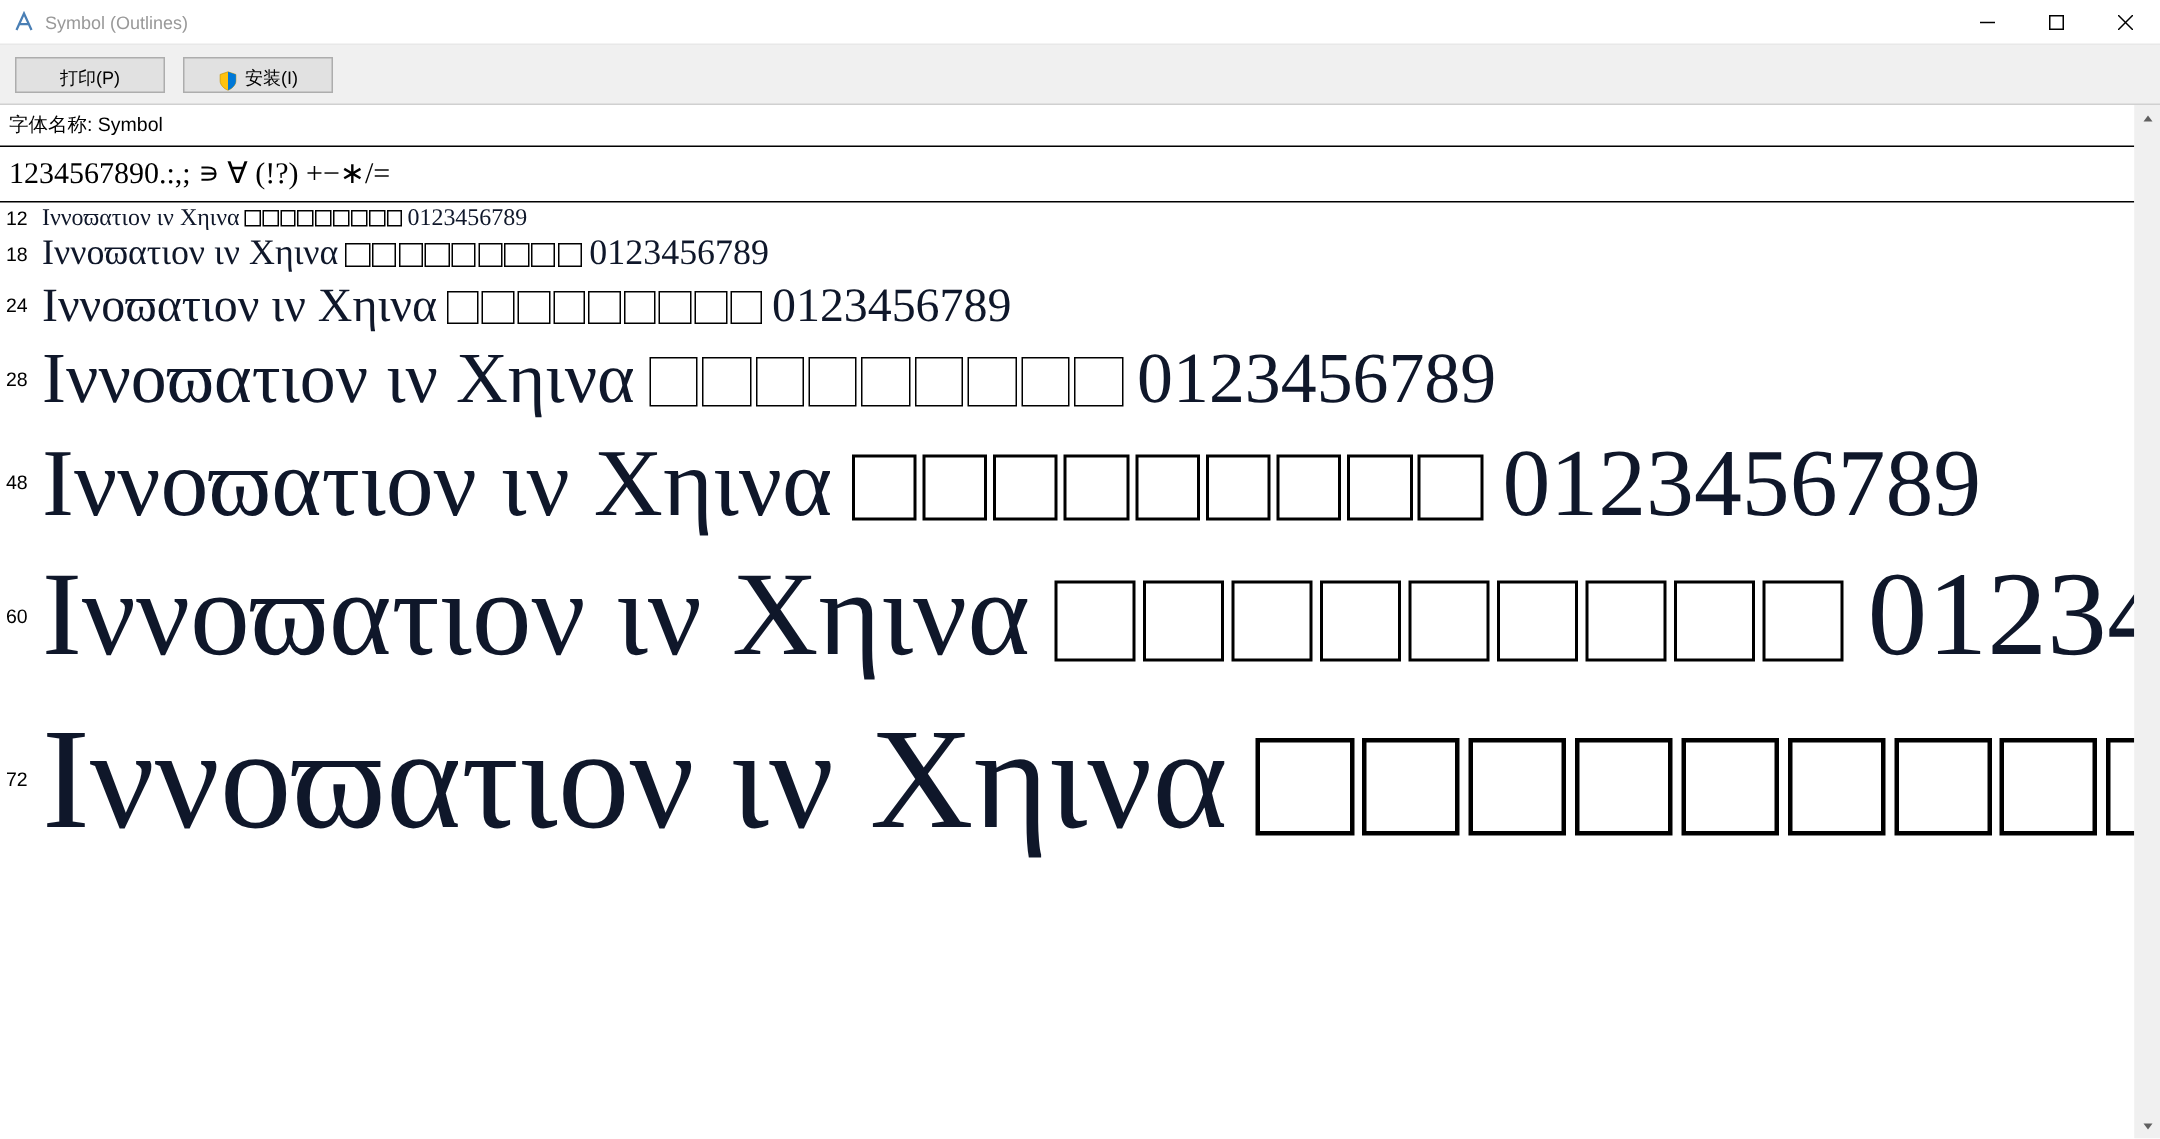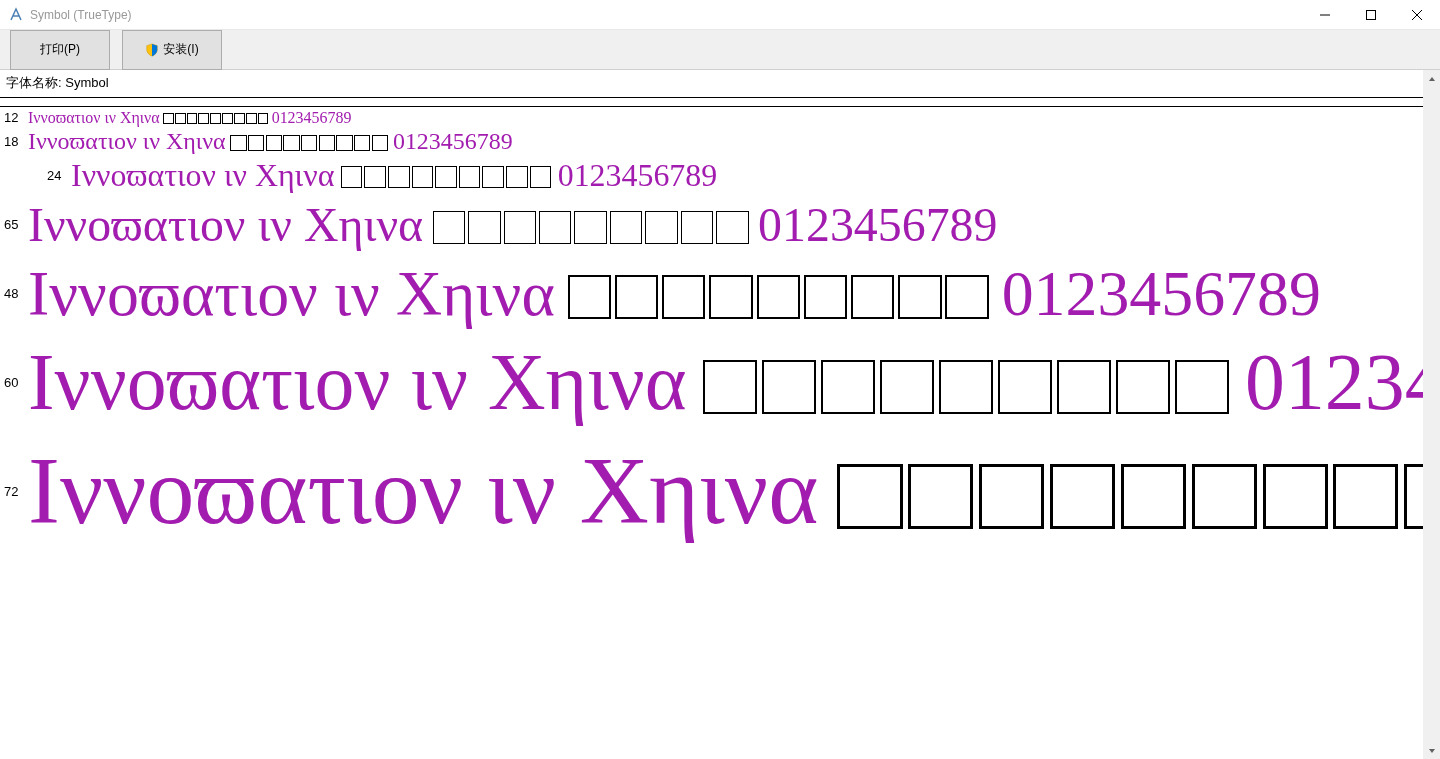--- a/index.html
+++ b/index.html
@@ -47,27 +47,27 @@
     .toolbar {
       height: 40px;
       background: #f0f0f0;
       display: flex;
       align-items: center;
       padding: 0 10px;
       gap: 12px;
       border-bottom: 1px solid #d0d0d0;
     }
     .btn {
-      height: 40px;
+      height: 24px;
       padding: 0 20px;
       background: #e1e1e1;
       border: 1px solid #adadad;
       font-size: 12px;
       display: flex;
-      align-items: center;
+      align-items: flex-end;
       justify-content: center;
       gap: 4px;
       cursor: default;
       min-width: 100px;
     }
     .shield-icon {
       display: inline-flex;
       width: 14px;
       height: 14px;
     }
@@ -109,21 +109,21 @@
     .size-label {
       font-size: 13px;
       color: #000;
       width: 24px;
       flex-shrink: 0;
       font-family: "Segoe UI", Tahoma, sans-serif;
       align-self: center;
     }
     .sample-text {
       font-family: "Times New Roman", serif;
-      color: #a21caf;
+      color: #0f172a;
       display: flex;
       align-items: baseline;
       gap: 0;
     }
     .boxes {
       display: inline-flex;
       align-items: center;
       gap: 0;
       margin: 0 0.2em;
       position: relative;
@@ -156,21 +156,21 @@
   </style>
 </head>
 <body>
 
 <div class="titlebar">
   <span class="titlebar-icon">
     <svg viewBox="0 0 16 16" width="16" height="16">
       <path d="M3 13 L8 2 L13 13 M5 9 L11 9" stroke="#4a7fb5" stroke-width="1.5" fill="none"></path>
     </svg>
   </span>
-  <span class="titlebar-title">Symbol (TrueType)</span>
+  <span class="titlebar-title">Symbol (Outlines)</span>
   <div class="window-controls">
     <div class="wc-btn">
       <svg width="10" height="10">
           <line x1="0" y1="5" x2="10" y2="5" stroke="#000" stroke-width="1"></line>
         </svg>
     </div>
     <div class="wc-btn">
       <svg width="10" height="10">
           <rect x="0.5" y="0.5" width="9" height="9" stroke="#000" fill="none" stroke-width="1"></rect>
         </svg>
@@ -198,20 +198,21 @@
     <span>安装(I)</span>
   </button>
 </div>
 
 <div class="content">
   <div class="scroll-area">
     <div class="meta">
       <div>字体名称: Symbol</div>
     </div>
     <div class="charset">
+      <div>1234567890.:,; ∍ ∀ (!?) +−∗/=</div>
     </div>
     <div class="samples" id="samples">
         <div class="sample-row" style="padding-bottom: 1.596px;">
           <span class="size-label">12</span>
           <span class="sample-text" style="font-size: 15.96px;">
             <span>Ιννοϖατιον ιν Χηινα </span>
             <span class="boxes" style="gap: 1px;">
               <span class="box" style="width: 10.8528px; height: 10.8528px; border-width: 1px;"></span>
               <span class="box" style="width: 10.8528px; height: 10.8528px; border-width: 1px;"></span>
               <span class="box" style="width: 10.8528px; height: 10.8528px; border-width: 1px;"></span>
@@ -236,40 +237,40 @@
               <span class="box" style="width: 16.2792px; height: 16.2792px; border-width: 1px;"></span>
               <span class="box" style="width: 16.2792px; height: 16.2792px; border-width: 1px;"></span>
               <span class="box" style="width: 16.2792px; height: 16.2792px; border-width: 1px;"></span>
               <span class="box" style="width: 16.2792px; height: 16.2792px; border-width: 1px;"></span>
               <span class="box" style="width: 16.2792px; height: 16.2792px; border-width: 1px;"></span>
               <span class="box" style="width: 16.2792px; height: 16.2792px; border-width: 1px;"></span>
             </span>
             <span> 0123456789</span>
           </span>
         </div>
-        <div class="sample-row" style="padding-bottom: 3.192px; margin-left: 43px;">
+        <div class="sample-row" style="padding-bottom: 3.192px;">
           <span class="size-label">24</span>
           <span class="sample-text" style="font-size: 31.92px;">
             <span>Ιννοϖατιον ιν Χηινα </span>
             <span class="boxes" style="gap: 1.9152px;">
               <span class="box" style="width: 21.7056px; height: 21.7056px; border-width: 1px;"></span>
               <span class="box" style="width: 21.7056px; height: 21.7056px; border-width: 1px;"></span>
               <span class="box" style="width: 21.7056px; height: 21.7056px; border-width: 1px;"></span>
               <span class="box" style="width: 21.7056px; height: 21.7056px; border-width: 1px;"></span>
               <span class="box" style="width: 21.7056px; height: 21.7056px; border-width: 1px;"></span>
               <span class="box" style="width: 21.7056px; height: 21.7056px; border-width: 1px;"></span>
               <span class="box" style="width: 21.7056px; height: 21.7056px; border-width: 1px;"></span>
               <span class="box" style="width: 21.7056px; height: 21.7056px; border-width: 1px;"></span>
               <span class="box" style="width: 21.7056px; height: 21.7056px; border-width: 1px;"></span>
             </span>
             <span> 0123456789</span>
           </span>
         </div>
         <div class="sample-row" style="padding-bottom: 4.788px;">
-          <span class="size-label">65</span>
+          <span class="size-label">28</span>
           <span class="sample-text" style="font-size: 47.88px;">
             <span>Ιννοϖατιον ιν Χηινα </span>
             <span class="boxes" style="gap: 2.8728px;">
               <span class="box" style="width: 32.5584px; height: 32.5584px; border-width: 1px;"></span>
               <span class="box" style="width: 32.5584px; height: 32.5584px; border-width: 1px;"></span>
               <span class="box" style="width: 32.5584px; height: 32.5584px; border-width: 1px;"></span>
               <span class="box" style="width: 32.5584px; height: 32.5584px; border-width: 1px;"></span>
               <span class="box" style="width: 32.5584px; height: 32.5584px; border-width: 1px;"></span>
               <span class="box" style="width: 32.5584px; height: 32.5584px; border-width: 1px;"></span>
               <span class="box" style="width: 32.5584px; height: 32.5584px; border-width: 1px;"></span>

